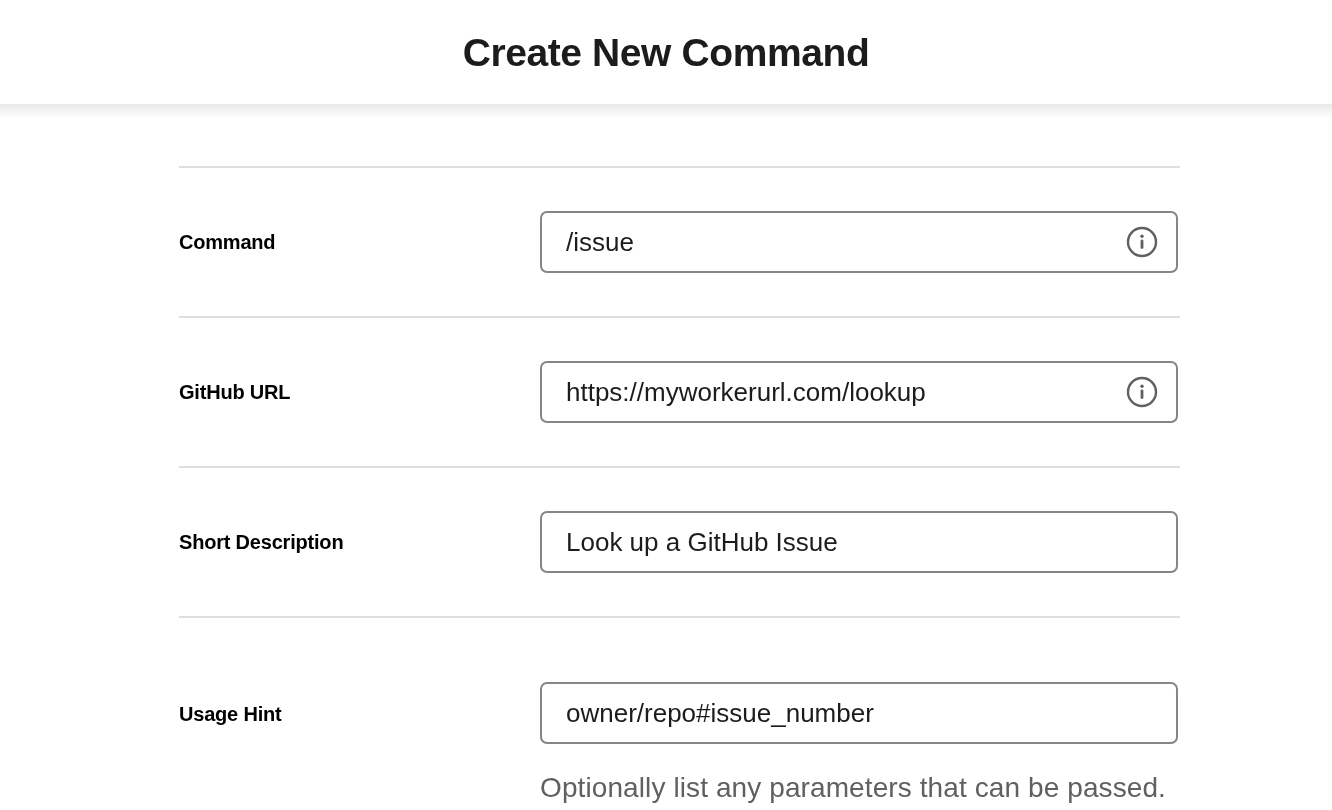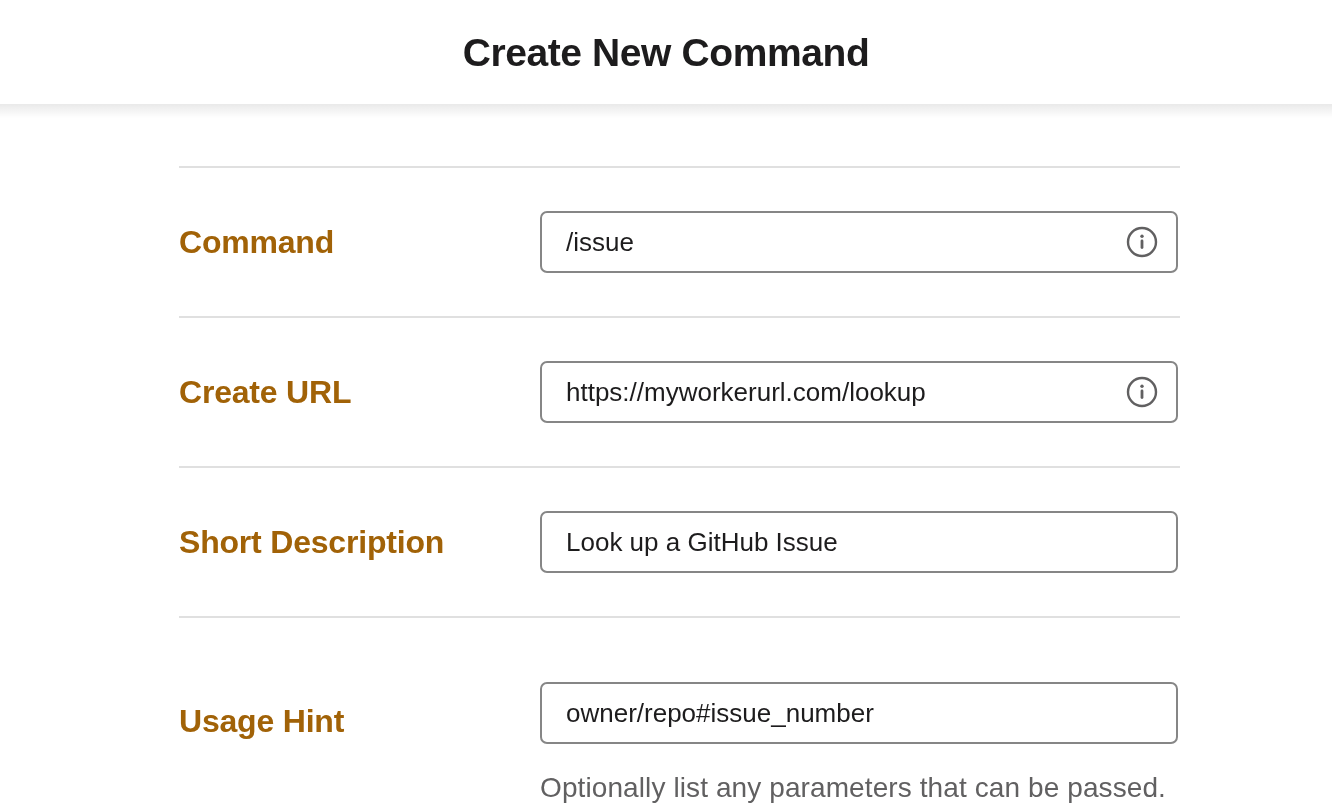--- a/index.html
+++ b/index.html
@@ -69,23 +69,23 @@
     min-height: 120px;
     align-items: flex-start;
     padding-top: 28px;
     box-sizing: border-box;
     margin-top: 36px;
   }
 
   .field-label {
     width: 361px;           
     flex: 0 0 361px;
-    font-size: 32px;
+    font-size: 20px;
     font-weight: bold;
-    color: #a16207;
+    color: #000000;
     letter-spacing: -0.2px;
     line-height: 1.2;
   }
   .row-last .field-label {
     padding-top: 20px;
     box-sizing: border-box;
   }
 
   .field-control {
     flex: 1 1 auto;
@@ -165,21 +165,21 @@
               <rect x="14.6" y="13.6" width="2.8" height="9.4" rx="1.4" fill="#616061"></rect>
             </svg>
           </span>
         </div>
       </div>
     </div>
 
     <div class="divider"></div>
 
     <div class="form-row">
-      <div class="field-label">Create URL</div>
+      <div class="field-label">GitHub URL</div>
       <div class="field-control">
         <div class="input-wrap">
           <input class="text-input" type="text" value="https://myworkerurl.com/lookup" style="">
           <span class="info-icon">
             <svg viewBox="0 0 32 32" fill="none" xmlns="http://www.w3.org/2000/svg">
               <circle cx="16" cy="16" r="14" stroke="#616061" stroke-width="2.4" fill="none"></circle>
               <circle cx="16" cy="10.2" r="1.7" fill="#616061"></circle>
               <rect x="14.6" y="13.6" width="2.8" height="9.4" rx="1.4" fill="#616061"></rect>
             </svg>
           </span>

